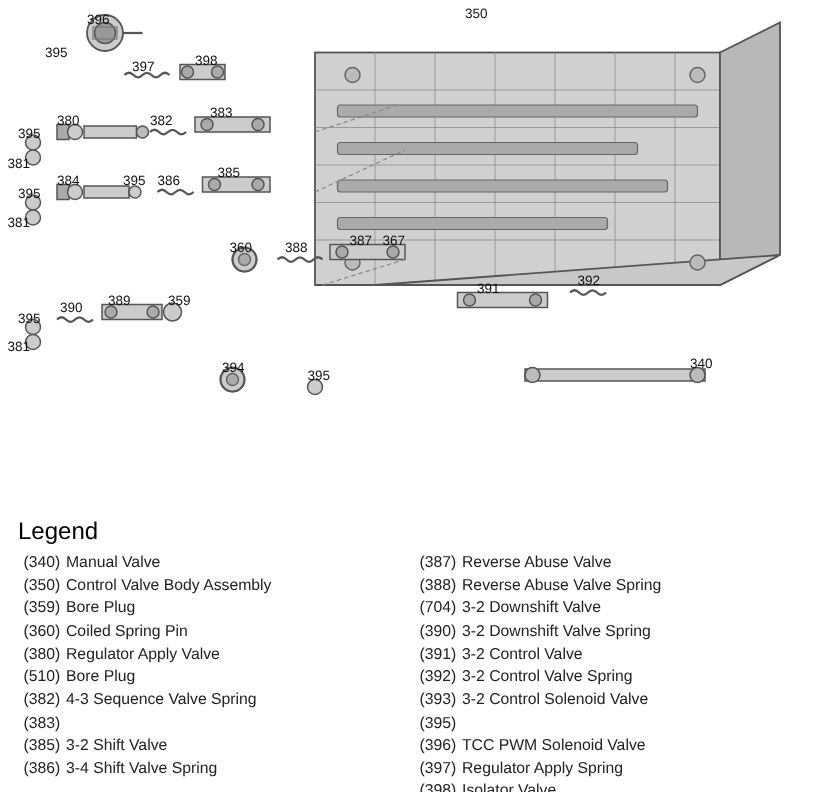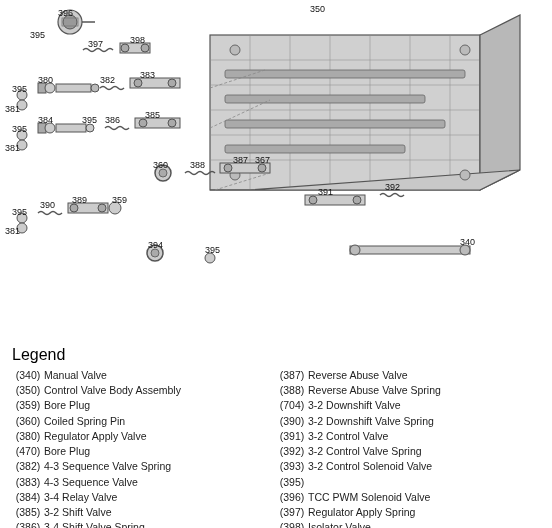--- a/index.html
+++ b/index.html
@@ -277,34 +277,29 @@
         </div>
         <div class="legend-item">
           <span class="legend-num">(360)</span>
           <span class="legend-text">Coiled Spring Pin</span>
         </div>
         <div class="legend-item">
           <span class="legend-num">(380)</span>
           <span class="legend-text">Regulator Apply Valve</span>
         </div>
         <div class="legend-item">
-          <span class="legend-num">(470)</span>
+          <span class="legend-num">(510)</span>
           <span class="legend-text">Bore Plug</span>
         </div>
         <div class="legend-item">
           <span class="legend-num">(382)</span>
           <span class="legend-text">4-3 Sequence Valve Spring</span>
         </div>
         <div class="legend-item">
           <span class="legend-num">(383)</span>
-          <span class="legend-text">4-3 Sequence Valve</span>
-        </div>
-        <div class="legend-item">
-          <span class="legend-num">(384)</span>
-          <span class="legend-text">3-4 Relay Valve</span>
         </div>
         <div class="legend-item">
           <span class="legend-num">(385)</span>
           <span class="legend-text">3-2 Shift Valve</span>
         </div>
         <div class="legend-item">
           <span class="legend-num">(386)</span>
           <span class="legend-text">3-4 Shift Valve Spring</span>
         </div>
       </div>

